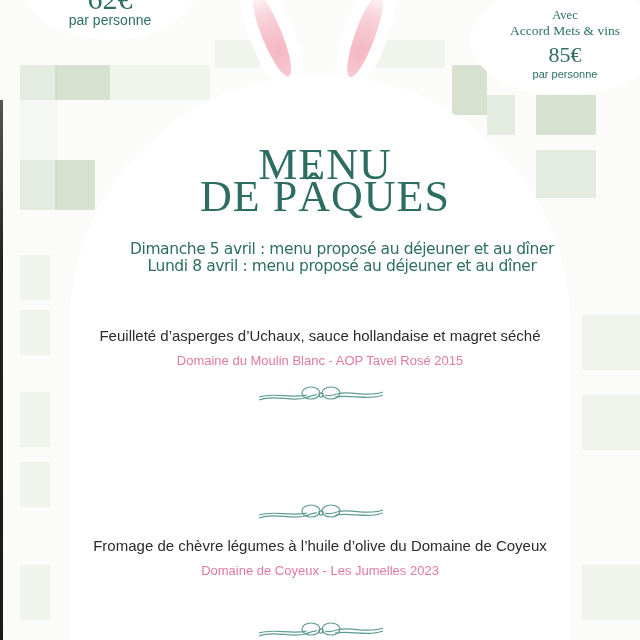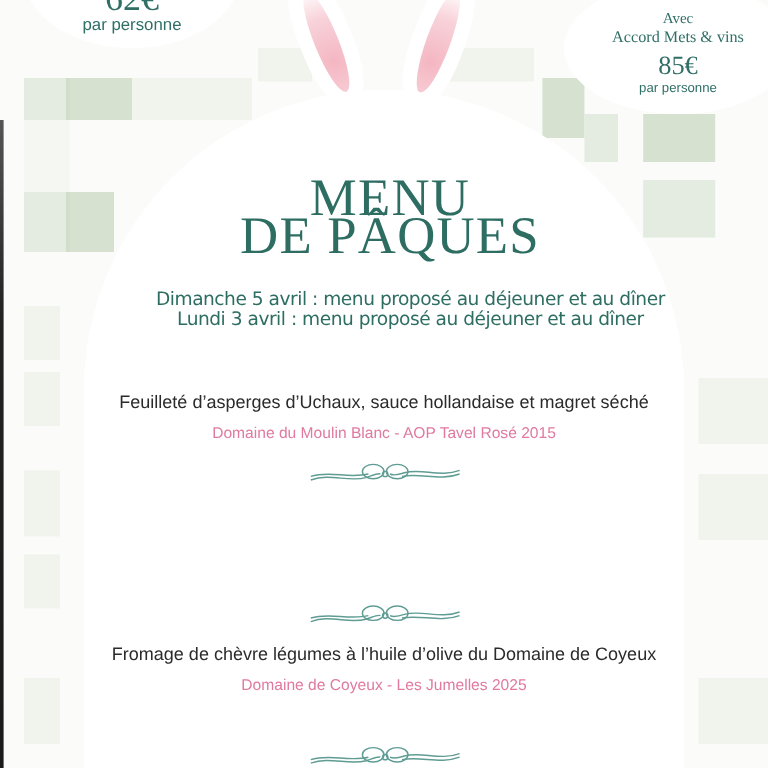--- a/index.html
+++ b/index.html
@@ -117,21 +117,21 @@
     <div class="accord">Accord Mets &amp; vins</div>
     <div class="price">85€</div>
     <div class="per">par personne</div>
   </div>
 
   <div class="title l1">MENU</div>
   <div class="title l2">DE PÂQUES</div>
 
   <div class="dates">
     <div>Dimanche 5 avril : menu proposé au déjeuner et au dîner</div>
-    <div>Lundi 3 avril : menu proposé au déjeuner et au dîner</div>
+    <div>Lundi 8 avril : menu proposé au déjeuner et au dîner</div>
   </div>
 
   <div class="course" style="top:325px;">
     <div class="dish">Feuilleté d’asperges d’Uchaux, sauce hollandaise et magret séché</div>
     <div class="wine">Domaine du Moulin Blanc -  AOP Tavel Rosé 2015</div>
   </div>
 
   <svg class="ribbon" style="top:384px;" viewBox="0 0 132 22">
     <g fill="none" stroke="#5f9c94" stroke-width="1.2">
       <path d="M4 16 C20 10, 35 18, 50 14 C56 12, 60 10, 62 11"></path>
@@ -152,21 +152,21 @@
       <path d="M128 8 C112 14, 96 6, 82 10 C76 12, 72 12, 70 11"></path>
       <path d="M128 11 C112 17, 96 10, 80 13"></path>
       <ellipse cx="56" cy="9" rx="9" ry="6"></ellipse>
       <ellipse cx="76" cy="9" rx="9" ry="6"></ellipse>
       <circle cx="66" cy="11" r="2.2"></circle>
     </g>
   </svg>
 
   <div class="course" style="top:535px;">
     <div class="dish">Fromage de chèvre légumes à l’huile d’olive du Domaine de Coyeux</div>
-    <div class="wine">Domaine de Coyeux - Les Jumelles 2025</div>
+    <div class="wine">Domaine de Coyeux - Les Jumelles 2023</div>
   </div>
 
   <svg class="ribbon" style="top:620px;" viewBox="0 0 132 22">
     <g fill="none" stroke="#5f9c94" stroke-width="1.2">
       <path d="M4 16 C20 10, 35 18, 50 14 C56 12, 60 10, 62 11"></path>
       <path d="M4 13 C20 8, 35 15, 52 11"></path>
       <path d="M128 8 C112 14, 96 6, 82 10 C76 12, 72 12, 70 11"></path>
       <path d="M128 11 C112 17, 96 10, 80 13"></path>
       <ellipse cx="56" cy="9" rx="9" ry="6"></ellipse>
       <ellipse cx="76" cy="9" rx="9" ry="6"></ellipse>

